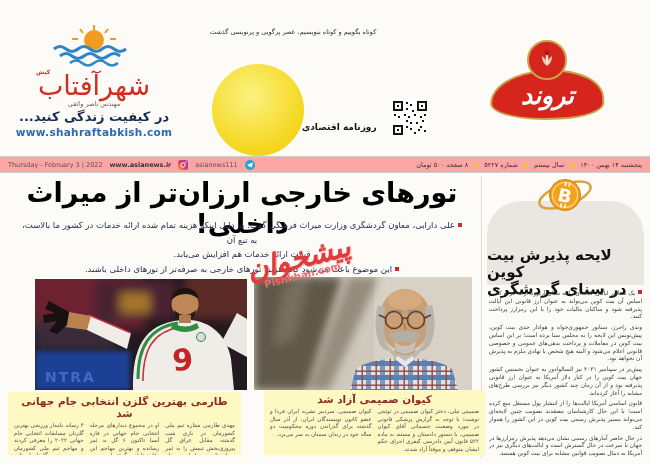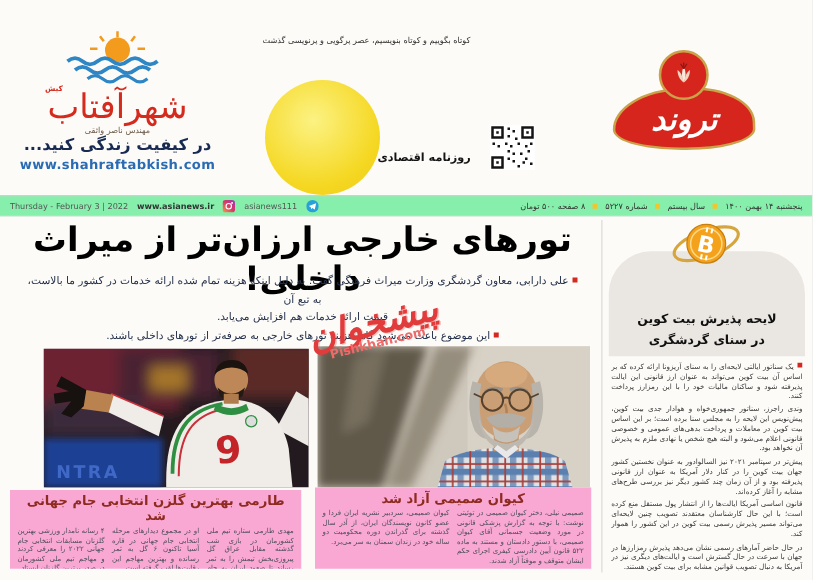--- a/index.html
+++ b/index.html
@@ -32,55 +32,55 @@
              border:2px solid #c9a24a;position:relative;z-index:2;display:flex;align-items:center;justify-content:center;}
   .tr-blob{margin:-10px 4px 0;height:46px;background:#d6251c;border:2px solid #c9a24a;
            border-radius:52% 48% 42% 58%/68% 62% 32% 38%;transform:rotate(-2deg);
            display:flex;align-items:center;justify-content:center;}
   .tr-brand{color:#fff;font-size:25px;font-weight:bold;font-style:italic;direction:rtl;transform:rotate(2deg);}
   .tr-label{margin-top:4px;color:#d6251c;font-size:13px;font-weight:bold;direction:rtl;}
 
   
   .strip{left:0;top:156px;width:650px;height:17px;border-top:1px solid #cfcfcf;border-bottom:1px solid #cfcfcf;
          box-sizing:border-box;display:flex;align-items:center;justify-content:space-between;padding:0 8px;
-         font-size:6.5px;color:#555;background:#86efac;}
+         font-size:6.5px;color:#555;background:#fca5a5;}
   .strip-left{display:flex;align-items:center;gap:7px;direction:ltr;}
   .strip-right{display:flex;align-items:center;gap:6px;direction:rtl;color:#333;}
   .strip .site{font-weight:bold;color:#333;}
   .ydot{display:inline-block;width:4px;height:4px;background:#f3c52d;}
 
   
   .vdiv{left:481px;top:176px;height:282px;width:1px;background:#dcdcd6;}
   .headline{left:6px;top:177px;width:472px;text-align:center;font-size:27px;font-weight:bold;
             color:#000;direction:rtl;letter-spacing:-.5px;}
   .lead-sub{left:18px;top:218px;width:448px;direction:rtl;text-align:center;font-size:8.5px;
             color:#23304a;line-height:14.5px;}
   .rbul{display:inline-block;width:4px;height:4px;background:#d22a22;margin:0 0 1px 3px;}
   .watermark{left:234px;top:241px;transform:rotate(-14deg);color:#e23b3b;text-align:center;z-index:6;width:130px;}
   .wm-fa{font-size:29px;font-weight:bold;font-style:italic;direction:rtl;text-shadow:1px 1px 0 rgba(220,40,40,.25);}
   .wm-en{font-size:10px;font-weight:bold;color:#ef6a6a;margin-top:-5px;}
 
   .photo-taremi{left:35px;top:279px;width:188px;height:111px;}
   .photo-samimi{left:254px;top:277px;width:218px;height:113px;}
   .photo-taremi svg,.photo-samimi svg{display:block;}
 
-  .cap{background:#f9a8d4;box-sizing:border-box;padding:2px 6px 3px;overflow:hidden;}
+  .cap{background:#fef9c3;box-sizing:border-box;padding:2px 6px 3px;overflow:hidden;}
   .cap-taremi{left:8px;top:392px;width:233px;height:63px;}
-  .cap-samimi{left:252px;top:390px;width:221px;height:65px;}
+  .cap-samimi{left:264px;top:390px;width:221px;height:65px;}
   .cap-title{direction:rtl;text-align:center;font-size:10.5px;font-weight:bold;color:#8e2b20;margin:1px 0 3px;}
   .cap-cols{display:flex;gap:6px;direction:rtl;}
   .cap-col{flex:1;font-size:5.6px;line-height:7.5px;color:#4c4c58;text-align:justify;direction:rtl;}
 
   
   .crypto{left:487px;top:172px;width:157px;height:288px;}
   .coin{position:absolute;left:49px;top:0;z-index:2;}
   .crypto-panel{position:absolute;left:0;top:29px;width:157px;height:84px;background:#eae7e2;
                 border-radius:34px 34px 0 0;box-sizing:border-box;padding-top:44px;}
   .crypto-label{text-align:center;font-size:6.5px;color:#5a5a5a;line-height:8.5px;direction:rtl;font-weight:bold;}
-  .crypto-title{text-align:center;font-size:10px;font-weight:bold;color:#101010;direction:rtl;line-height:17px;margin-top:2px;}
+  .crypto-title{text-align:left;font-size:15px;font-weight:bold;color:#101010;direction:rtl;line-height:17px;margin-top:2px;}
   .crypto-body{position:absolute;left:2px;top:118px;width:153px;height:168px;overflow:hidden;direction:rtl;
                text-align:justify;font-size:5.8px;line-height:7.8px;color:#3a3a3a;}
   .crypto-body p{margin:0 0 3px;}
 </style>
 </head>
 <body>
 
 <div class="page">
 
   <div class="abs sa">

